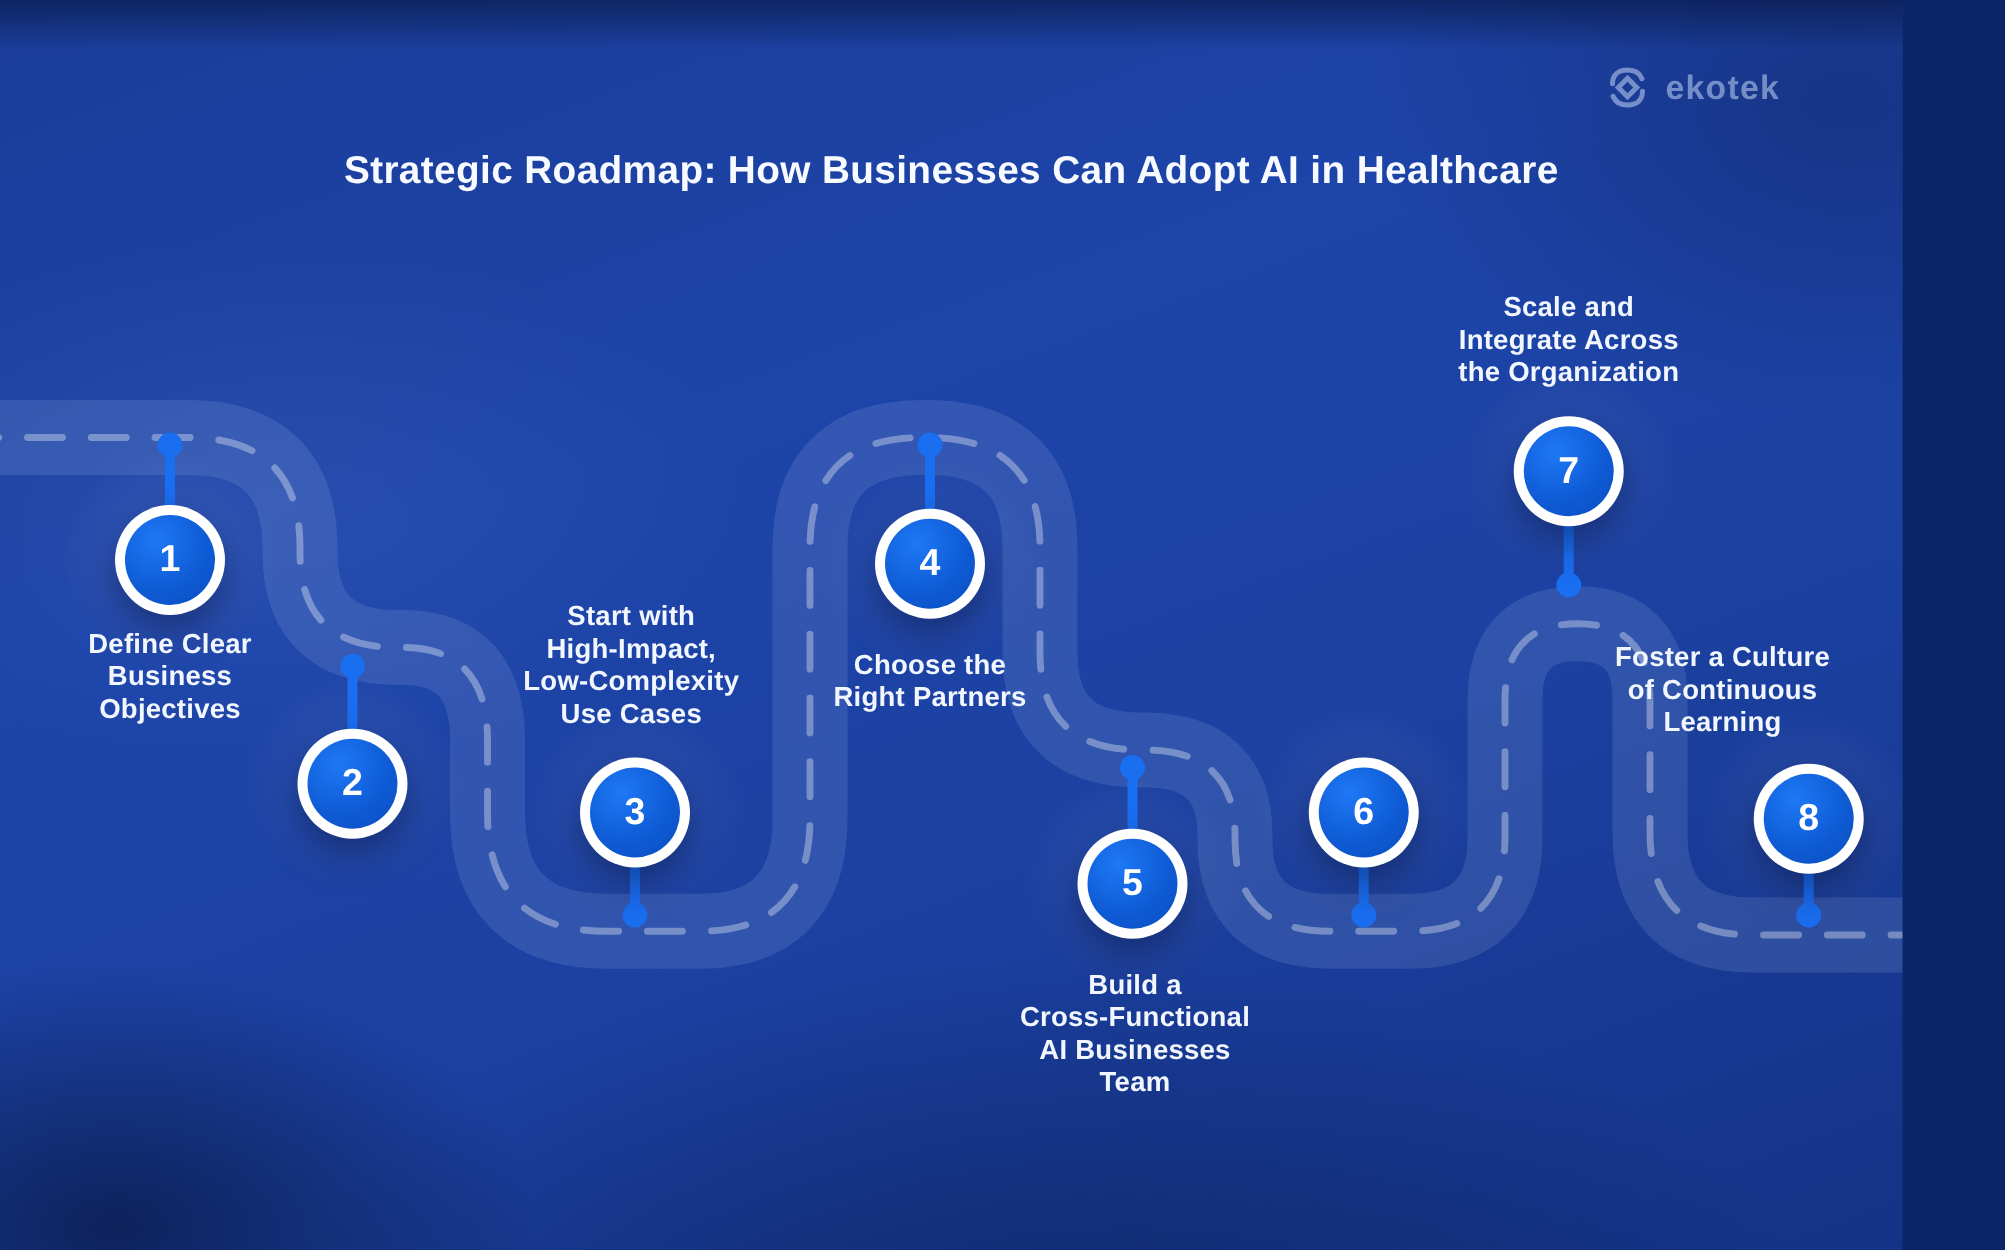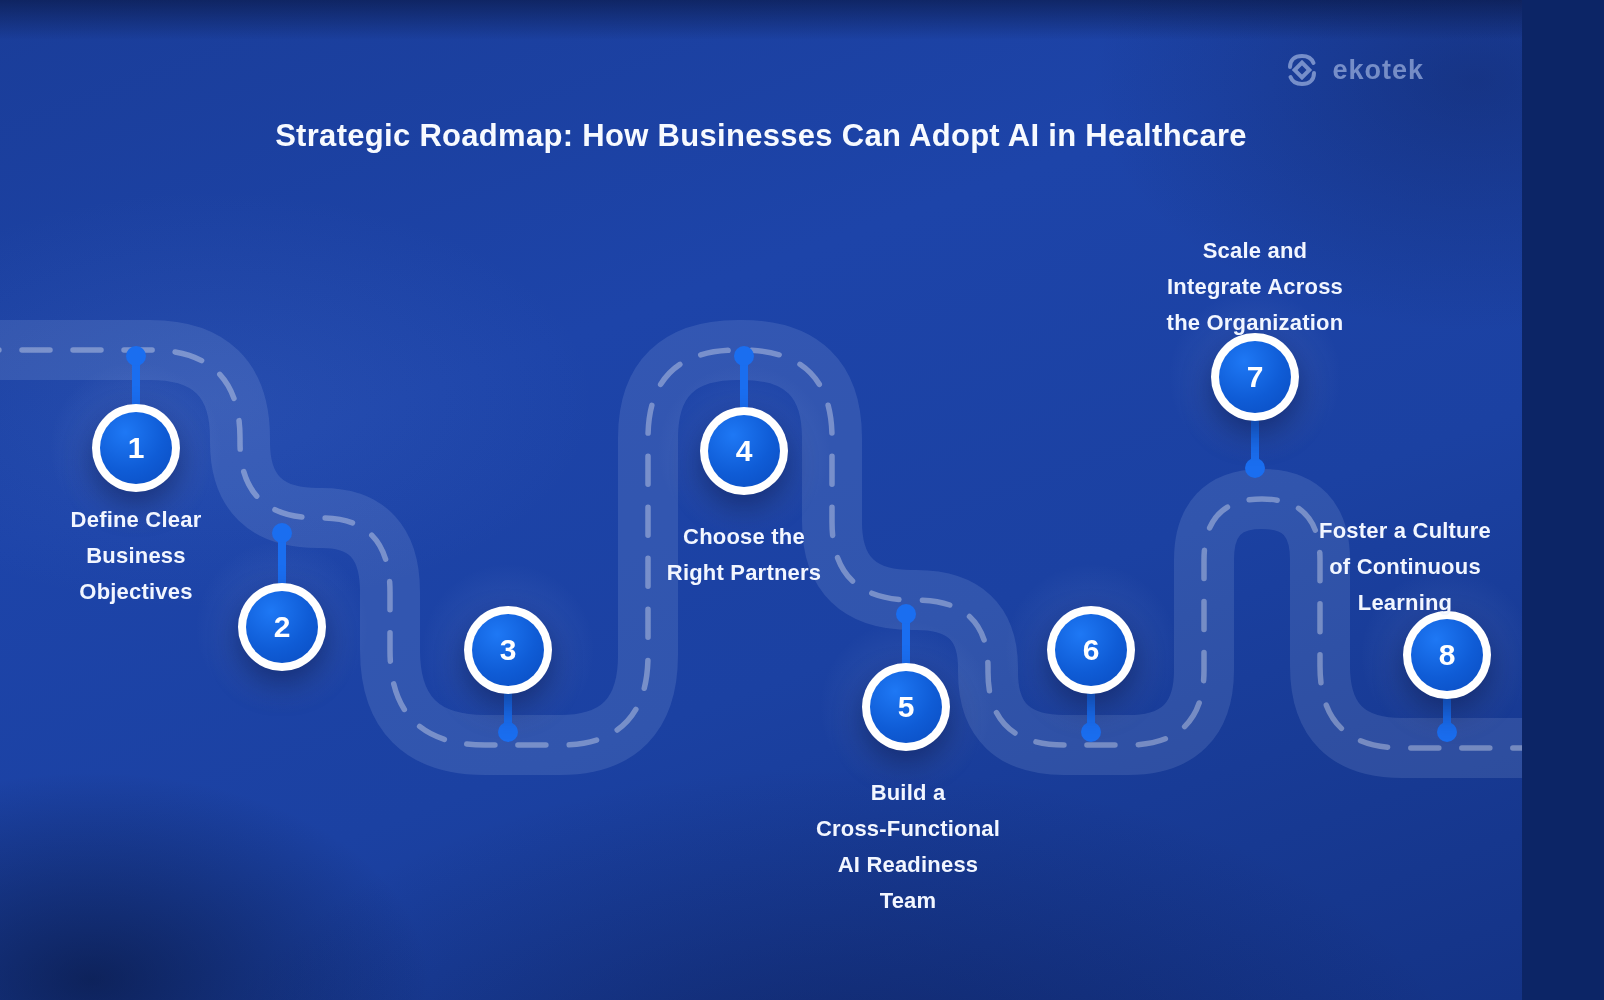--- a/index.html
+++ b/index.html
@@ -39,40 +39,40 @@
     box-shadow:0 14px 30px rgba(4,16,60,0.45);
   }
   .marker .inner{
     position:absolute;inset:8px;border-radius:50%;
     background:radial-gradient(circle at 35% 28%, #1e78f5 0%, #0f5cd6 55%, #0a4cc0 100%);
     display:flex;align-items:center;justify-content:center;
   }
   .num{color:#ffffff;font-size:30px;font-weight:700;}
   .label{
     position:absolute;width:240px;text-align:center;white-space:pre-line;
-    color:#f2f6ff;font-size:22px;font-weight:700;line-height:36px;letter-spacing:0.2px;
+    color:#f2f6ff;font-size:22px;font-weight:700;line-height:26px;letter-spacing:0.2px;
   }
 
   
   .s1 .halo{left:46px;top:358px}.s1 .stem{left:132px;top:354px;height:58px}
   .s1 .dot{left:126px;top:346px}.s1 .marker{left:92px;top:404px}.s1 .label{left:16px;top:502px}
   .s2 .halo{left:192px;top:537px}.s2 .stem{left:278px;top:531px;height:60px}
   .s2 .dot{left:272px;top:523px}.s2 .marker{left:238px;top:583px}.s2 .label{left:162px;top:694px}
   .s3 .halo{left:418px;top:560px}.s3 .stem{left:504px;top:688px;height:48px}
   .s3 .dot{left:498px;top:722px}.s3 .marker{left:464px;top:606px}.s3 .label{left:385px;top:480px}
   .s4 .halo{left:654px;top:361px}.s4 .stem{left:740px;top:356px;height:56px}
   .s4 .dot{left:734px;top:346px}.s4 .marker{left:700px;top:407px}.s4 .label{left:624px;top:519px}
   .s5 .halo{left:816px;top:617px}.s5 .stem{left:902px;top:612px;height:56px}
   .s5 .dot{left:896px;top:604px}.s5 .marker{left:862px;top:663px}.s5 .label{left:788px;top:775px}
   .s6 .halo{left:1001px;top:560px}.s6 .stem{left:1087px;top:690px;height:46px}
   .s6 .dot{left:1081px;top:722px}.s6 .marker{left:1047px;top:606px}.s6 .label{left:970px;top:531px}
   .s7 .halo{left:1165px;top:287px}.s7 .stem{left:1251px;top:418px;height:52px}
   .s7 .dot{left:1245px;top:458px}.s7 .marker{left:1211px;top:333px}.s7 .label{left:1135px;top:233px}
   .s8 .halo{left:1357px;top:565px}.s8 .stem{left:1443px;top:696px;height:38px}
-  .s8 .dot{left:1437px;top:722px}.s8 .marker{left:1403px;top:611px}.s8 .label{left:1285px;top:513px}
+  .s8 .dot{left:1437px;top:722px}.s8 .marker{left:1403px;top:611px}.s8 .label{left:1258px;top:513px}
 </style>
 </head>
 <body>
 
 <div class="stage">
 
   <svg class="road" viewBox="0 0 1604 1000" aria-hidden="true">
     <path class="road-band" d="M -80 350 L 150 350 Q 240 350 240 438 L 240 442 Q 240 518 318 518 L 322 518
          Q 390 518 390 592 L 390 650 Q 390 745 485 745 L 560 745 Q 648 745 648 655
          L 648 438 Q 648 350 738 350 L 742 350 Q 832 350 832 438 L 832 522
@@ -127,20 +127,24 @@
 
   <div class="step s3">
     <div class="halo"></div>
     <div class="stem"></div>
     <div class="dot"></div>
     <div class="marker">
       <div class="inner">
         <span class="num">3</span>
       </div>
     </div>
+    <div class="label">Start with
+High-Impact,
+Low-Complexity
+Use Cases</div>
   </div>
 
   <div class="step s4">
     <div class="halo"></div>
     <div class="stem"></div>
     <div class="dot"></div>
     <div class="marker">
       <div class="inner">
         <span class="num">4</span>
       </div>
@@ -153,21 +157,21 @@
     <div class="halo"></div>
     <div class="stem"></div>
     <div class="dot"></div>
     <div class="marker">
       <div class="inner">
         <span class="num">5</span>
       </div>
     </div>
     <div class="label">Build a
 Cross-Functional
-AI Readiness
+AI Businesses
 Team</div>
   </div>
 
   <div class="step s6">
     <div class="halo"></div>
     <div class="stem"></div>
     <div class="dot"></div>
     <div class="marker">
       <div class="inner">
         <span class="num">6</span>

